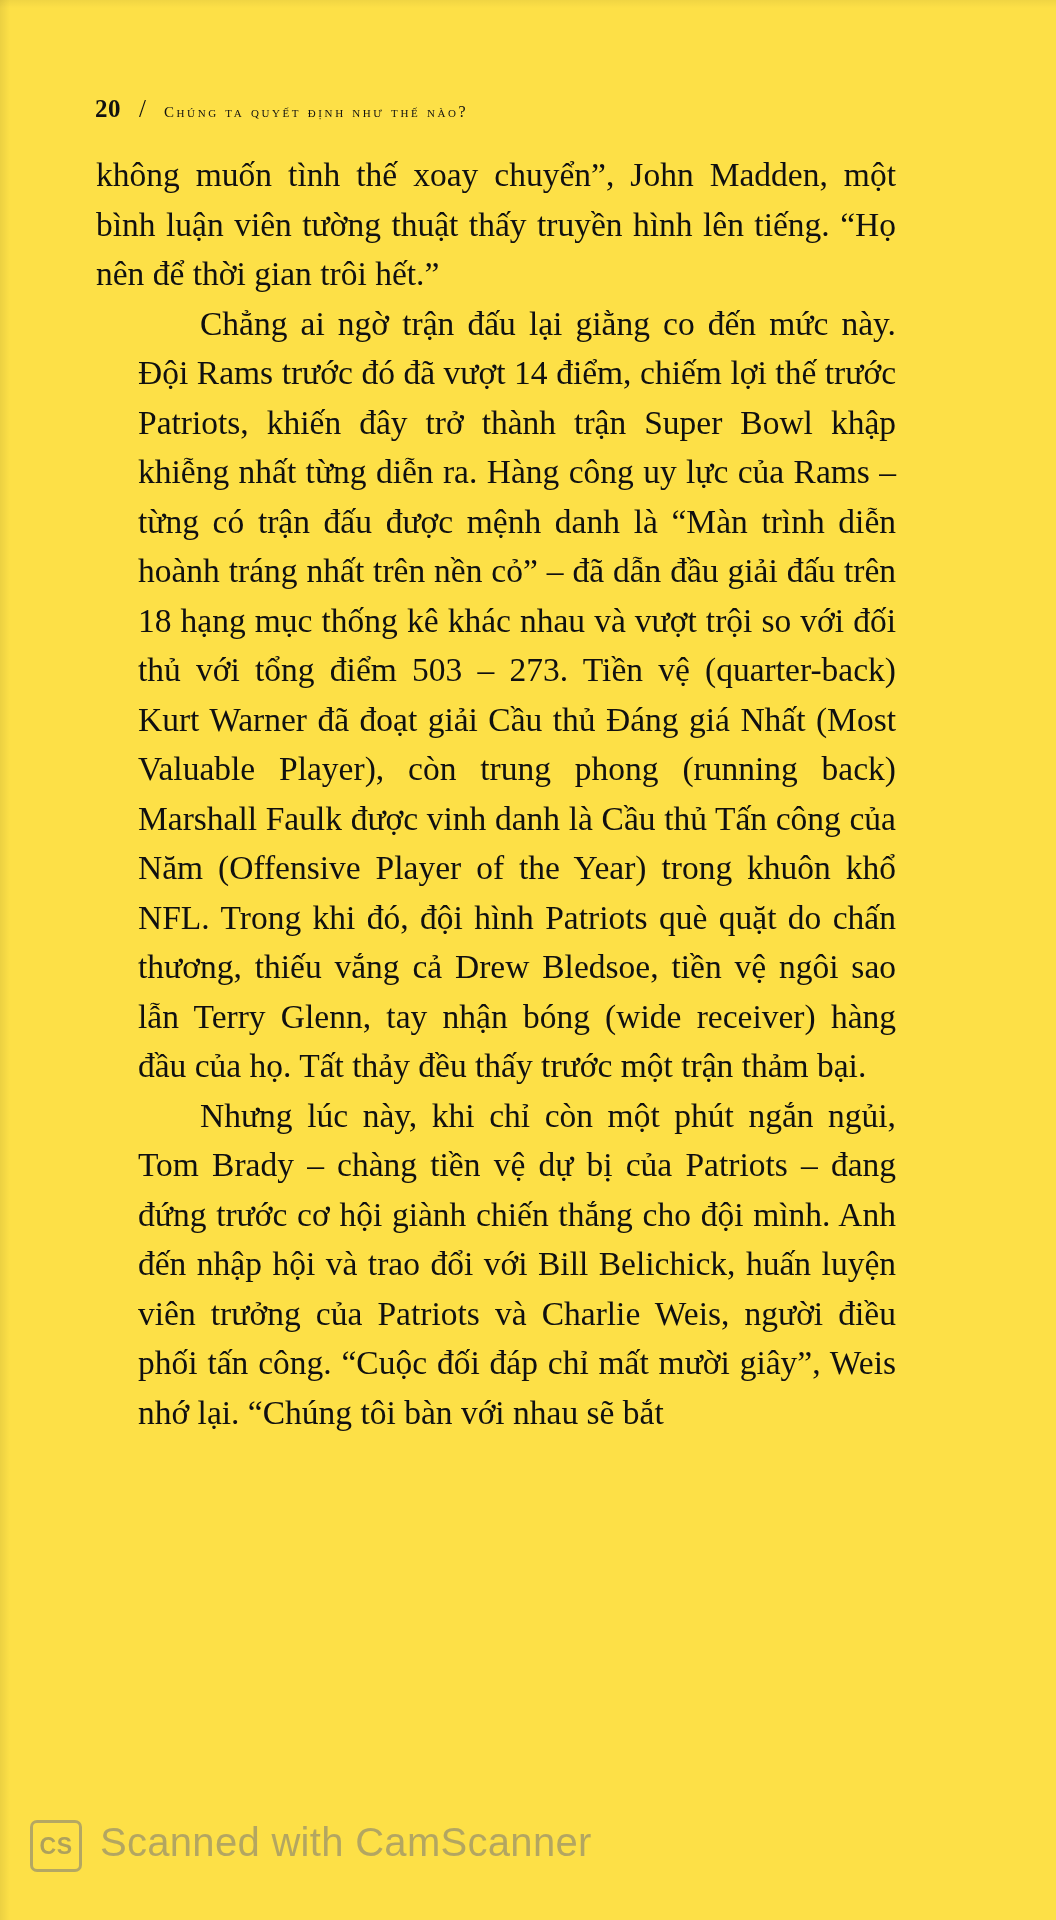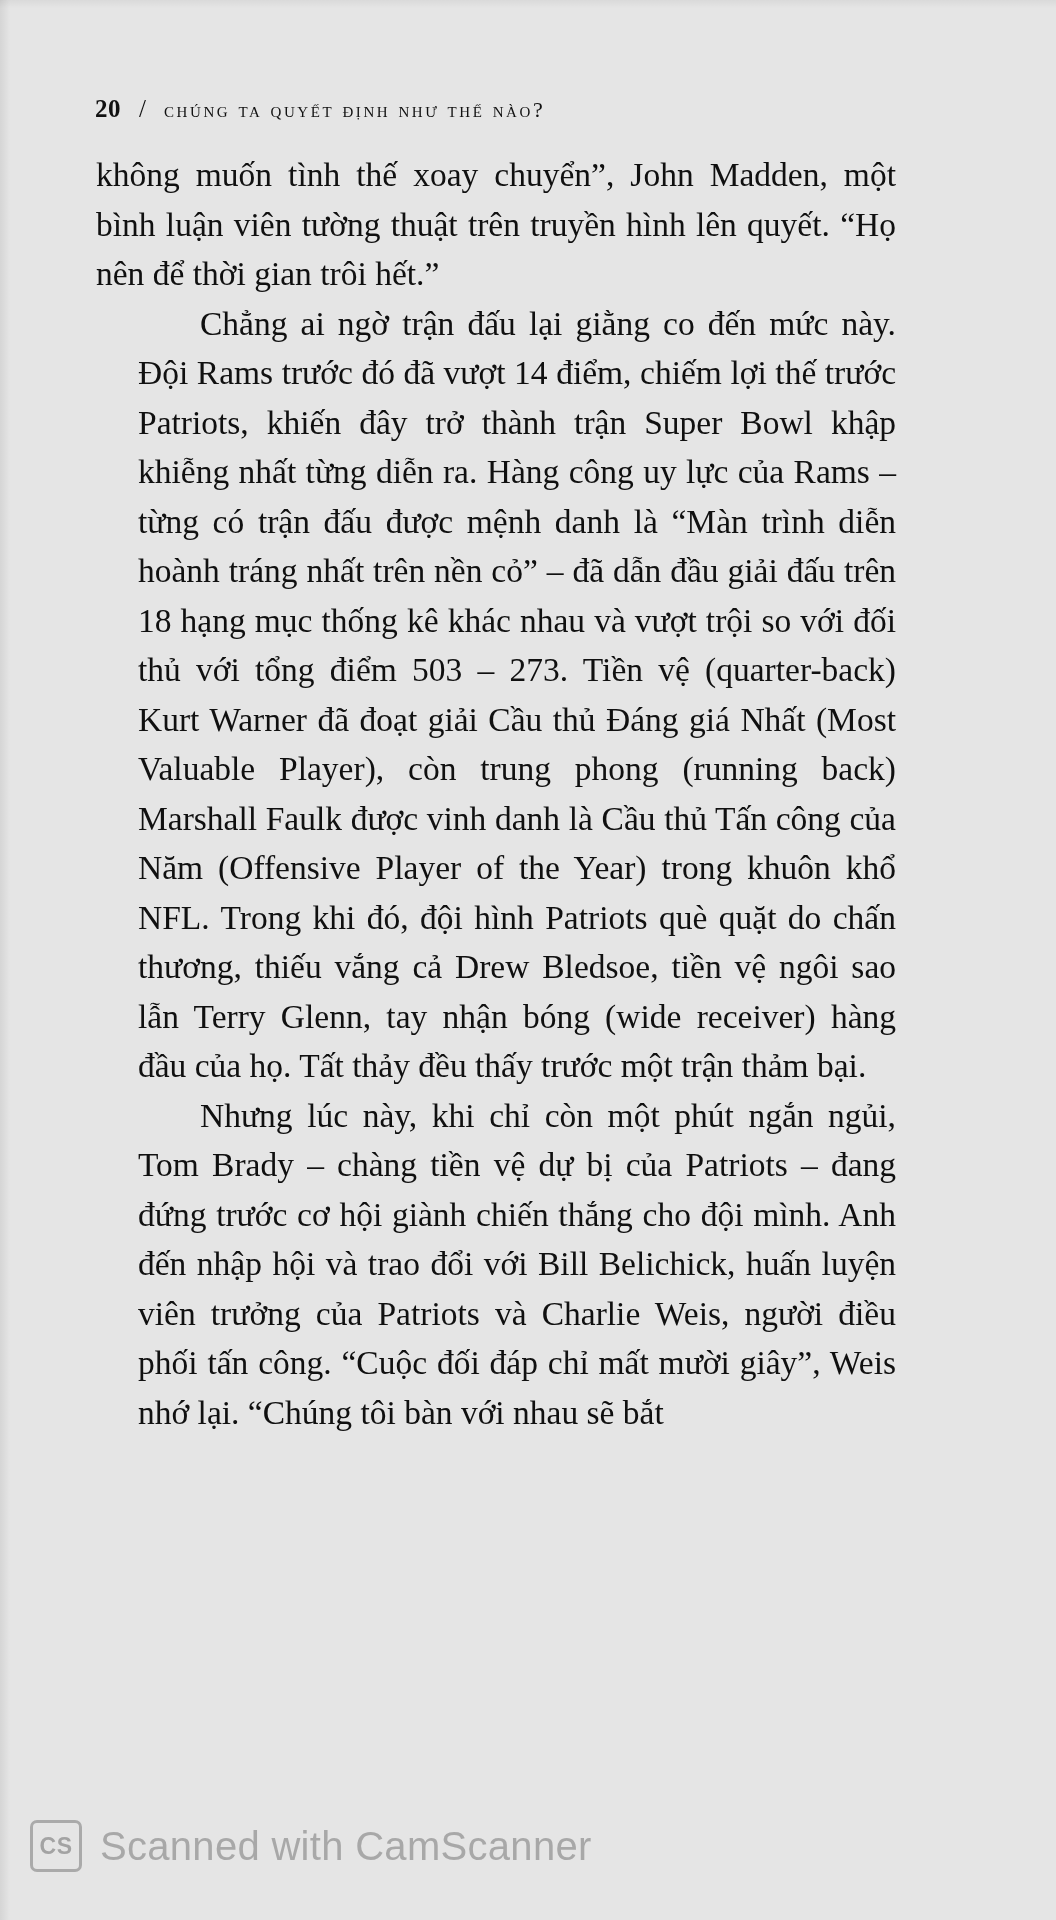--- a/index.html
+++ b/index.html
@@ -12,21 +12,21 @@
     height: 1920px;
     position: relative;
     font-family: "Liberation Serif", serif;
     color: #0d0d0d;
     overflow: hidden;
   }
 
   .page {
     position: absolute;
     inset: 0;
-    background: #e5e5e5;
+    background: #fde047;
   }
 
   .page-header {
     position: absolute;
     top: 95px;
     left: 95px;
     right: 95px;
     display: flex;
     align-items: baseline;
     gap: 14px;
@@ -41,21 +41,21 @@
   }
 
   .folio-sep {
     font-size: 25px;
     color: #111;
     font-weight: 400;
     padding: 0 4px;
   }
 
   .running-head {
-    font-size: 22px;
+    font-size: 16px;
     letter-spacing: 2.6px;
     font-variant: small-caps;
     text-transform: lowercase;
     color: #111;
     white-space: nowrap;
   }
   .running-head::first-letter {
     font-size: 22px;
   }
 
@@ -78,21 +78,21 @@
   .body-text p.indent {
     text-indent: 62px;
     margin-left: 42px;
   }
 
   .watermark {
     position: absolute;
     left: 30px;
     bottom: 48px;
     display: flex;
-    align-items: center;
+    align-items: flex-start;
     gap: 18px;
     opacity: 0.55;
   }
 
   .cs-badge {
     width: 46px;
     height: 46px;
     border: 3px solid #7a7a7a;
     border-radius: 7px;
     display: flex;
@@ -139,21 +139,21 @@
   <div class="edge-shadow-top"></div>
   <div class="edge-shadow-left"></div>
 
   <div class="page-header">
     <span class="folio">20</span>
     <span class="folio-sep">/</span>
     <span class="running-head">Chúng ta quyết định như thế nào?</span>
   </div>
 
   <div class="body-text">
-    <p>không muốn tình thế xoay chuyển”, John Madden, một bình luận viên tường thuật trên truyền hình lên quyết. “Họ nên để thời gian trôi hết.”</p>
+    <p>không muốn tình thế xoay chuyển”, John Madden, một bình luận viên tường thuật thấy truyền hình lên tiếng. “Họ nên để thời gian trôi hết.”</p>
     <p class="indent">Chẳng ai ngờ trận đấu lại giằng co đến mức này. Đội Rams trước đó đã vượt 14 điểm, chiếm lợi thế trước Patriots, khiến đây trở thành trận Super Bowl khập khiễng nhất từng diễn ra. Hàng công uy lực của Rams – từng có trận đấu được mệnh danh là “Màn trình diễn hoành tráng nhất trên nền cỏ” – đã dẫn đầu giải đấu trên 18 hạng mục thống kê khác nhau và vượt trội so với đối thủ với tổng điểm 503 – 273. Tiền vệ (quarter-back) Kurt Warner đã đoạt giải Cầu thủ Đáng giá Nhất (Most Valuable Player), còn trung phong (running back) Marshall Faulk được vinh danh là Cầu thủ Tấn công của Năm (Offensive Player of the Year) trong khuôn khổ NFL. Trong khi đó, đội hình Patriots què quặt do chấn thương, thiếu vắng cả Drew Bledsoe, tiền vệ ngôi sao lẫn Terry Glenn, tay nhận bóng (wide receiver) hàng đầu của họ. Tất thảy đều thấy trước một trận thảm bại.</p>
     <p class="indent">Nhưng lúc này, khi chỉ còn một phút ngắn ngủi, Tom Brady – chàng tiền vệ dự bị của Patriots – đang đứng trước cơ hội giành chiến thắng cho đội mình. Anh đến nhập hội và trao đổi với Bill Belichick, huấn luyện viên trưởng của Patriots và Charlie Weis, người điều phối tấn công. “Cuộc đối đáp chỉ mất mười giây”, Weis nhớ lại. “Chúng tôi bàn với nhau sẽ bắt</p>
   </div>
 
   <div class="watermark">
     <span class="cs-badge">CS</span>
     <span class="cs-text">Scanned with CamScanner</span>
   </div>
 
 </div>

